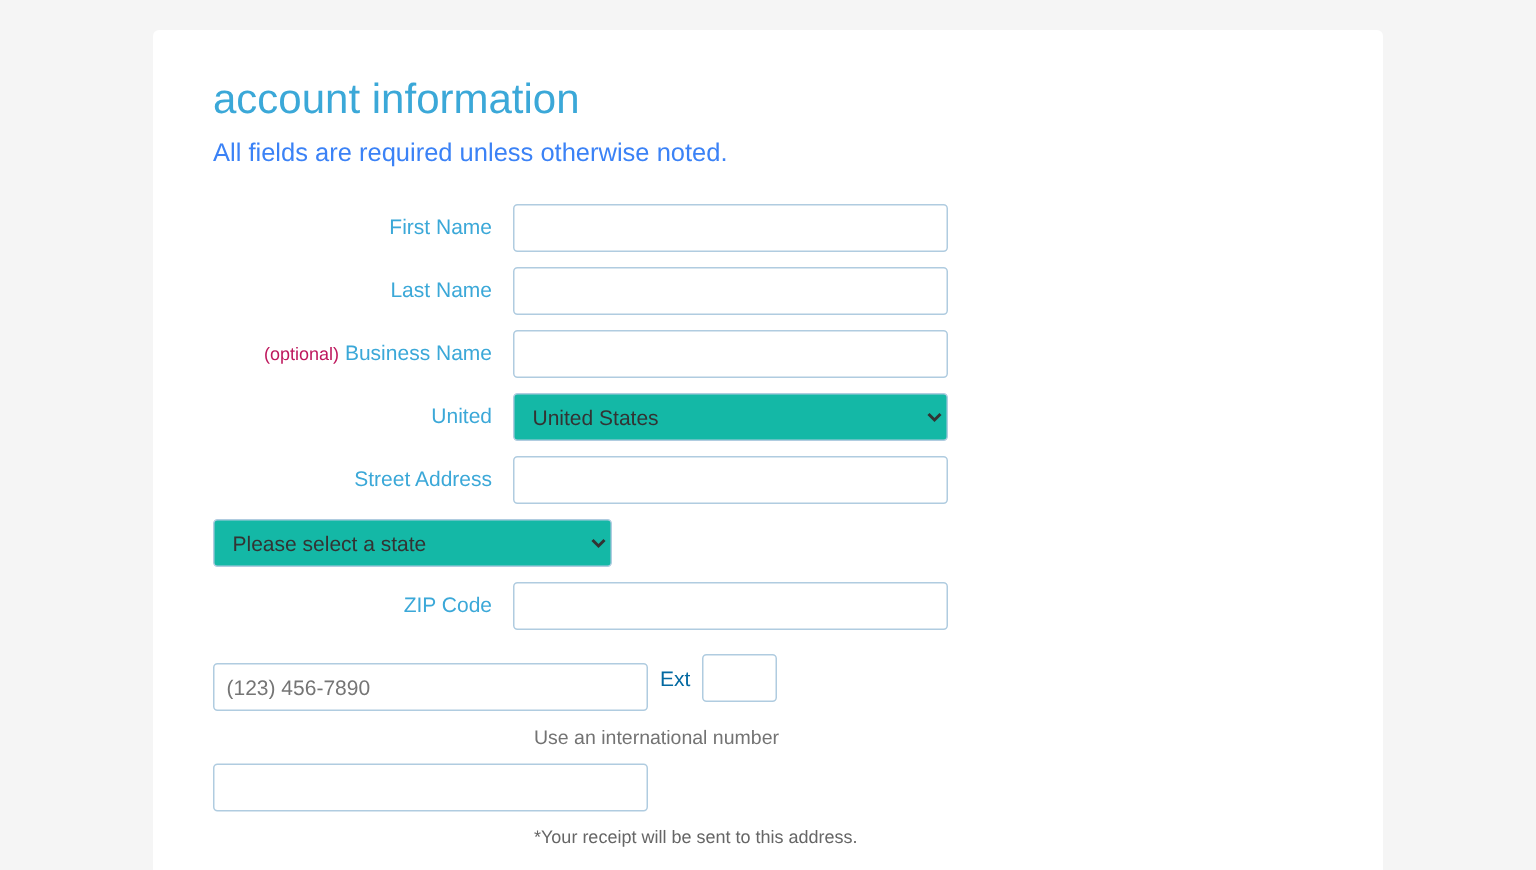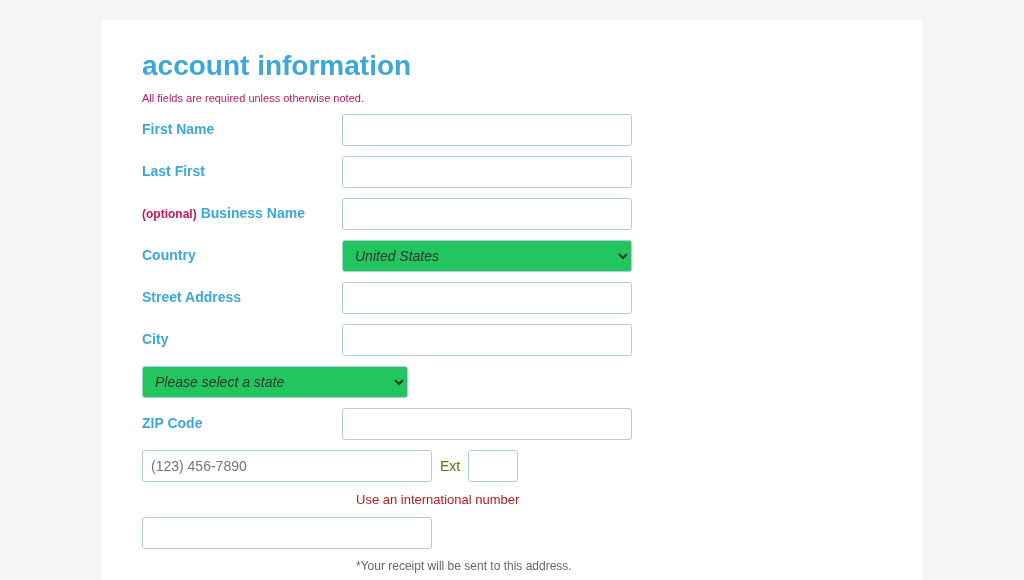--- a/index.html
+++ b/index.html
@@ -17,45 +17,44 @@
     .container {
       background: #fff;
       width: 820px;
       padding: 30px 40px 40px 40px;
       border-radius: 4px;
     }
 
     h1 {
       color: #3ba8d8;
       font-size: 28px;
-      font-weight: 700;
+      font-weight: 400;
       margin-bottom: 10px;
     }
 
     .subtitle {
-      color: #be185d;
-      font-size: 11px;
-      margin-bottom: 10px;
+      color: #3b82f6;
+      font-size: 17px;
+      margin-bottom: 24px;
     }
 
     .form-row {
       display: flex;
       align-items: center;
       margin-bottom: 10px;
     }
 
     .form-label {
       color: #3ba8d8;
       font-size: 14px;
-      text-align: left;
+      text-align: right;
       width: 200px;
       min-width: 200px;
       padding-right: 14px;
       line-height: 1.4;
-      font-weight: bold;
     }
 
     .optional-tag {
       color: #be185d;
       font-size: 12px;
       margin-right: 4px;
     }
 
     .form-input {
       border: 1px solid #b0cce0;
@@ -70,56 +69,56 @@
     .input-standard {
       width: 290px;
     }
 
     .form-select {
       border: 1px solid #b0cce0;
       border-radius: 3px;
       padding: 5px 8px;
       font-size: 14px;
       color: #333;
-      background: #22c55e;
+      background: #14b8a6;
       height: 32px;
       cursor: pointer;
       outline: none;
-      font-style: italic;
     }
 
     .select-country {
       width: 290px;
     }
 
     .select-state {
       width: 266px;
     }
 
     .phone-group {
       display: flex;
       align-items: center;
       gap: 8px;
     }
 
     .input-phone {
       width: 290px;
+      margin-top: 12px;
     }
 
     .ext-label {
-      color: #4d7c0f;
+      color: #0369a1;
       font-size: 14px;
     }
 
     .input-ext {
       width: 50px;
     }
 
     .int-number-link {
-      color: #b91c1c;
+      color: #737373;
       font-size: 13px;
       text-decoration: none;
       margin-left: 214px;
       display: block;
       margin-bottom: 10px;
       cursor: pointer;
     }
 
     .receipt-note {
       color: #666;
@@ -135,51 +134,47 @@
 <div class="container">
   <h1>account information</h1>
   <p class="subtitle">All fields are required unless otherwise noted.</p>
 
   <div class="form-row">
     <label class="form-label">First Name</label>
     <input class="form-input input-standard" type="text" style="">
   </div>
 
   <div class="form-row">
-    <label class="form-label">Last First</label>
+    <label class="form-label">Last Name</label>
     <input class="form-input input-standard" type="text" style="">
   </div>
 
   <div class="form-row">
     <label class="form-label">
       <span class="optional-tag">(optional)</span><span>Business Name</span>
     </label>
     <input class="form-input input-standard" type="text" style="">
   </div>
 
   <div class="form-row">
-    <label class="form-label">Country</label>
+    <label class="form-label">United</label>
     <select class="form-select select-country">
       <option value="US" selected="">United States</option>
       <option value="CA">Canada</option>
       <option value="GB">United Kingdom</option>
       <option value="AU">Australia</option>
       <option value="other">Other</option>
     </select>
   </div>
 
   <div class="form-row">
     <label class="form-label">Street Address</label>
     <input class="form-input input-standard" type="text" style="">
   </div>
 
-  <div class="form-row">
-    <label class="form-label">City</label>
-    <input class="form-input input-standard" type="text" style="">
-  </div>
 
   <div class="form-row">
     <select class="form-select select-state">
       <option value="">Please select a state</option>
       <option value="AL">Alabama</option>
       <option value="AK">Alaska</option>
       <option value="AZ">Arizona</option>
       <option value="CA">California</option>
       <option value="CO">Colorado</option>
       <option value="FL">Florida</option>

